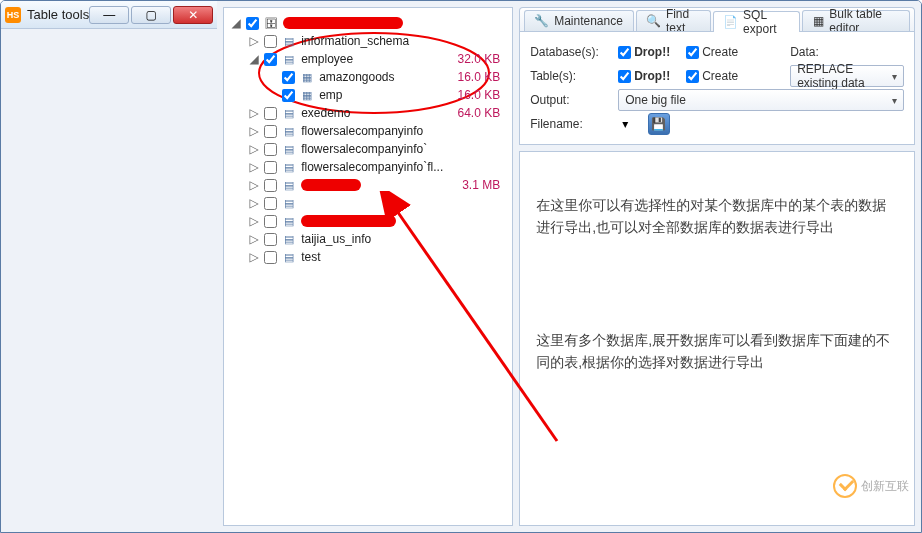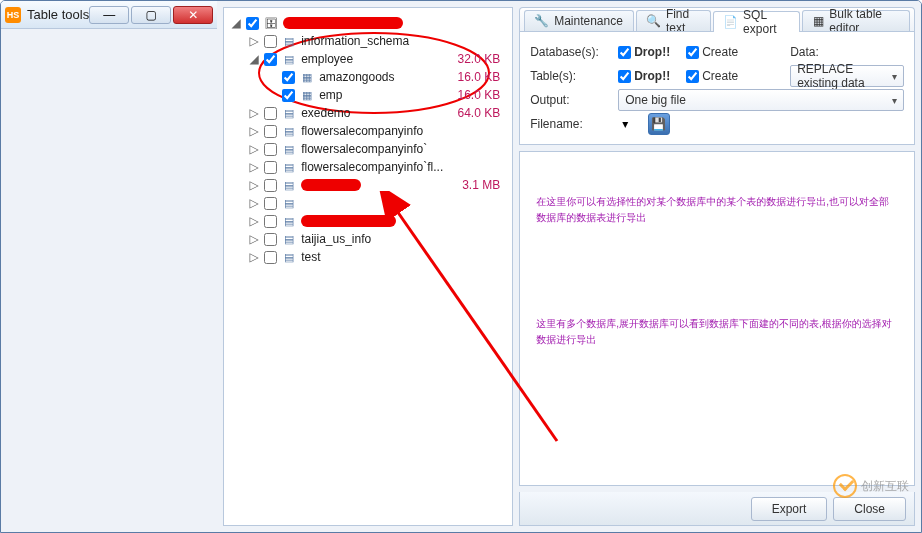--- a/index.html
+++ b/index.html
@@ -34,21 +34,21 @@
 .opt-label { width:72px; color:#333;}
 .opt-label2 { width:50px; color:#333;}
 .chk-lbl { display:flex; align-items:center; gap:3px; color:#333;}
 .chk-lbl input { margin:0;}
 .chk-lbl.bold span { font-weight:bold;}
 .dropdown-like { flex:1; height:22px; border:1px solid #a9b8cf; background:linear-gradient(#fff,#eef2f8); padding:2px 6px; display:flex; align-items:center; color:#333; border-radius:2px;}
 .dropdown-like .dd-arrow { margin-left:auto; color:#555; font-size:10px;}
 .file-input { flex:1; height:22px; border:1px solid #a9b8cf; background:#fff; padding:2px 6px; color:#333;}
 .save-btn { width:22px;height:22px; border:1px solid #3a6fb0; background:linear-gradient(#6aa0e0,#3a6fb0); border-radius:3px; display:flex;align-items:center;justify-content:center; color:#fff; cursor:pointer;}
 .output-panel { flex:1; border:1px solid #b8c8dd; background:#fff; position:relative; padding:10px 16px;}
-.annotation { color:#a21caf; font-size:10px; line-height:1.6;}
+.annotation { color:#404040; font-size:14px; line-height:1.6;}
 .footer { height:34px; border:1px solid #b8c8dd; border-top:none; background:linear-gradient(#f4f8fd,#e0e8f0); display:flex; align-items:center; justify-content:flex-end; padding:0 8px; gap:6px;}
 .btn { height:24px; padding:0 20px; border:1px solid #a9b8cf; background:linear-gradient(#fff,#e0e8f0); border-radius:3px; cursor:pointer; color:#333;}
 .arrow-svg { position:absolute; pointer-events:none; }
 .ellipse-svg { position:absolute; pointer-events:none;}
 .watermark { position:absolute; right:12px; bottom:34px; opacity:0.7; display:flex; align-items:center; gap:4px; font-size:14px; color:#888;margin-top:29px;}
 .watermark .logo { width:24px;height:24px; border:2px solid #ff9800; border-radius:50%; position:relative;}
 .watermark .logo::after { content:""; position:absolute; right:4px; bottom:6px; width:6px;height:10px; border-right:3px solid #ff9800; border-bottom:3px solid #ff9800; transform:rotate(45deg);}
 </style>
 </head>
 <body>
@@ -235,24 +235,20 @@
               </div>
           </div>
         </div>
       </div>
 
       <div class="output-panel">
         <div class="annotation" style="margin-top:32px;">在这里你可以有选择性的对某个数据库中的某个表的数据进行导出,也可以对全部数据库的数据表进行导出</div>
         <div class="annotation" style="margin-top:90px;">这里有多个数据库,展开数据库可以看到数据库下面建的不同的表,根据你的选择对数据进行导出</div>
       </div>
 
-      <div class="footer">
-        <button class="btn">Export</button>
-        <button class="btn">Close</button>
-      </div>
     </div>
 
     <svg class="arrow-svg" style="left:160px; top:190px;" width="200" height="260">
       <defs>
           <marker id="ah" markerWidth="12" markerHeight="10" refX="1" refY="5" orient="auto">
             <polygon points="0 0, 12 5, 0 10" fill="#e00"></polygon>
           </marker>
         </defs>
       <line x1="180" y1="250" x2="20" y2="20" stroke="#e00" stroke-width="3" marker-end="url(#ah)"></line>
     </svg>

